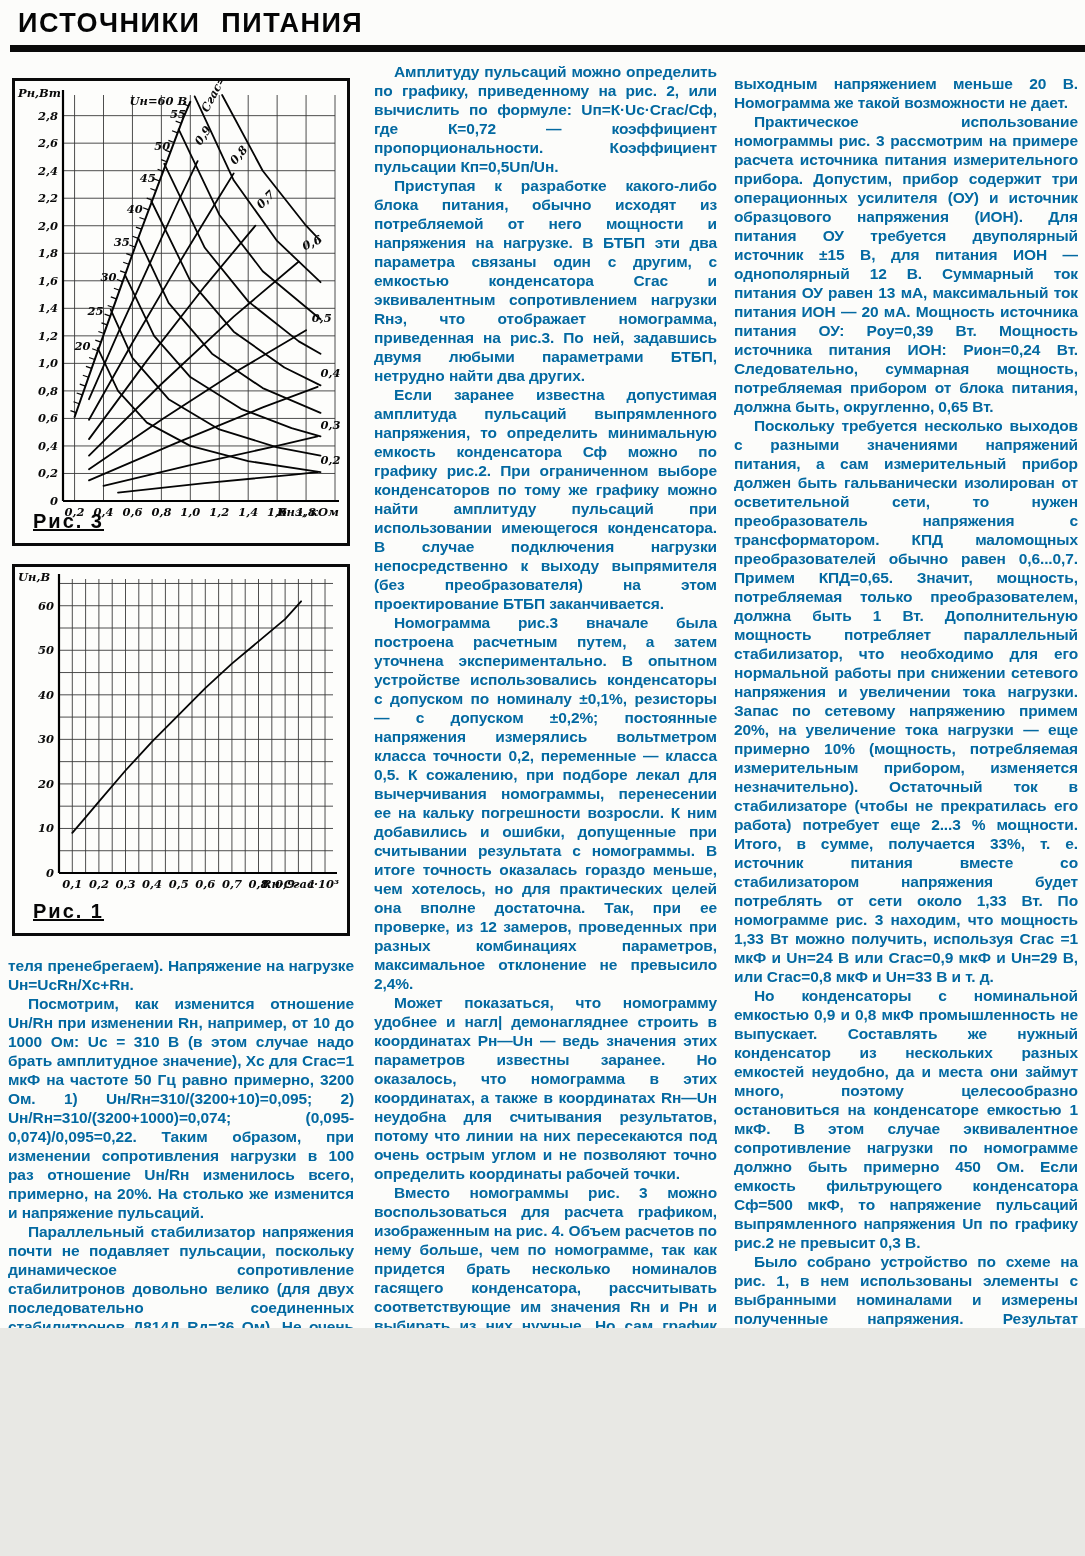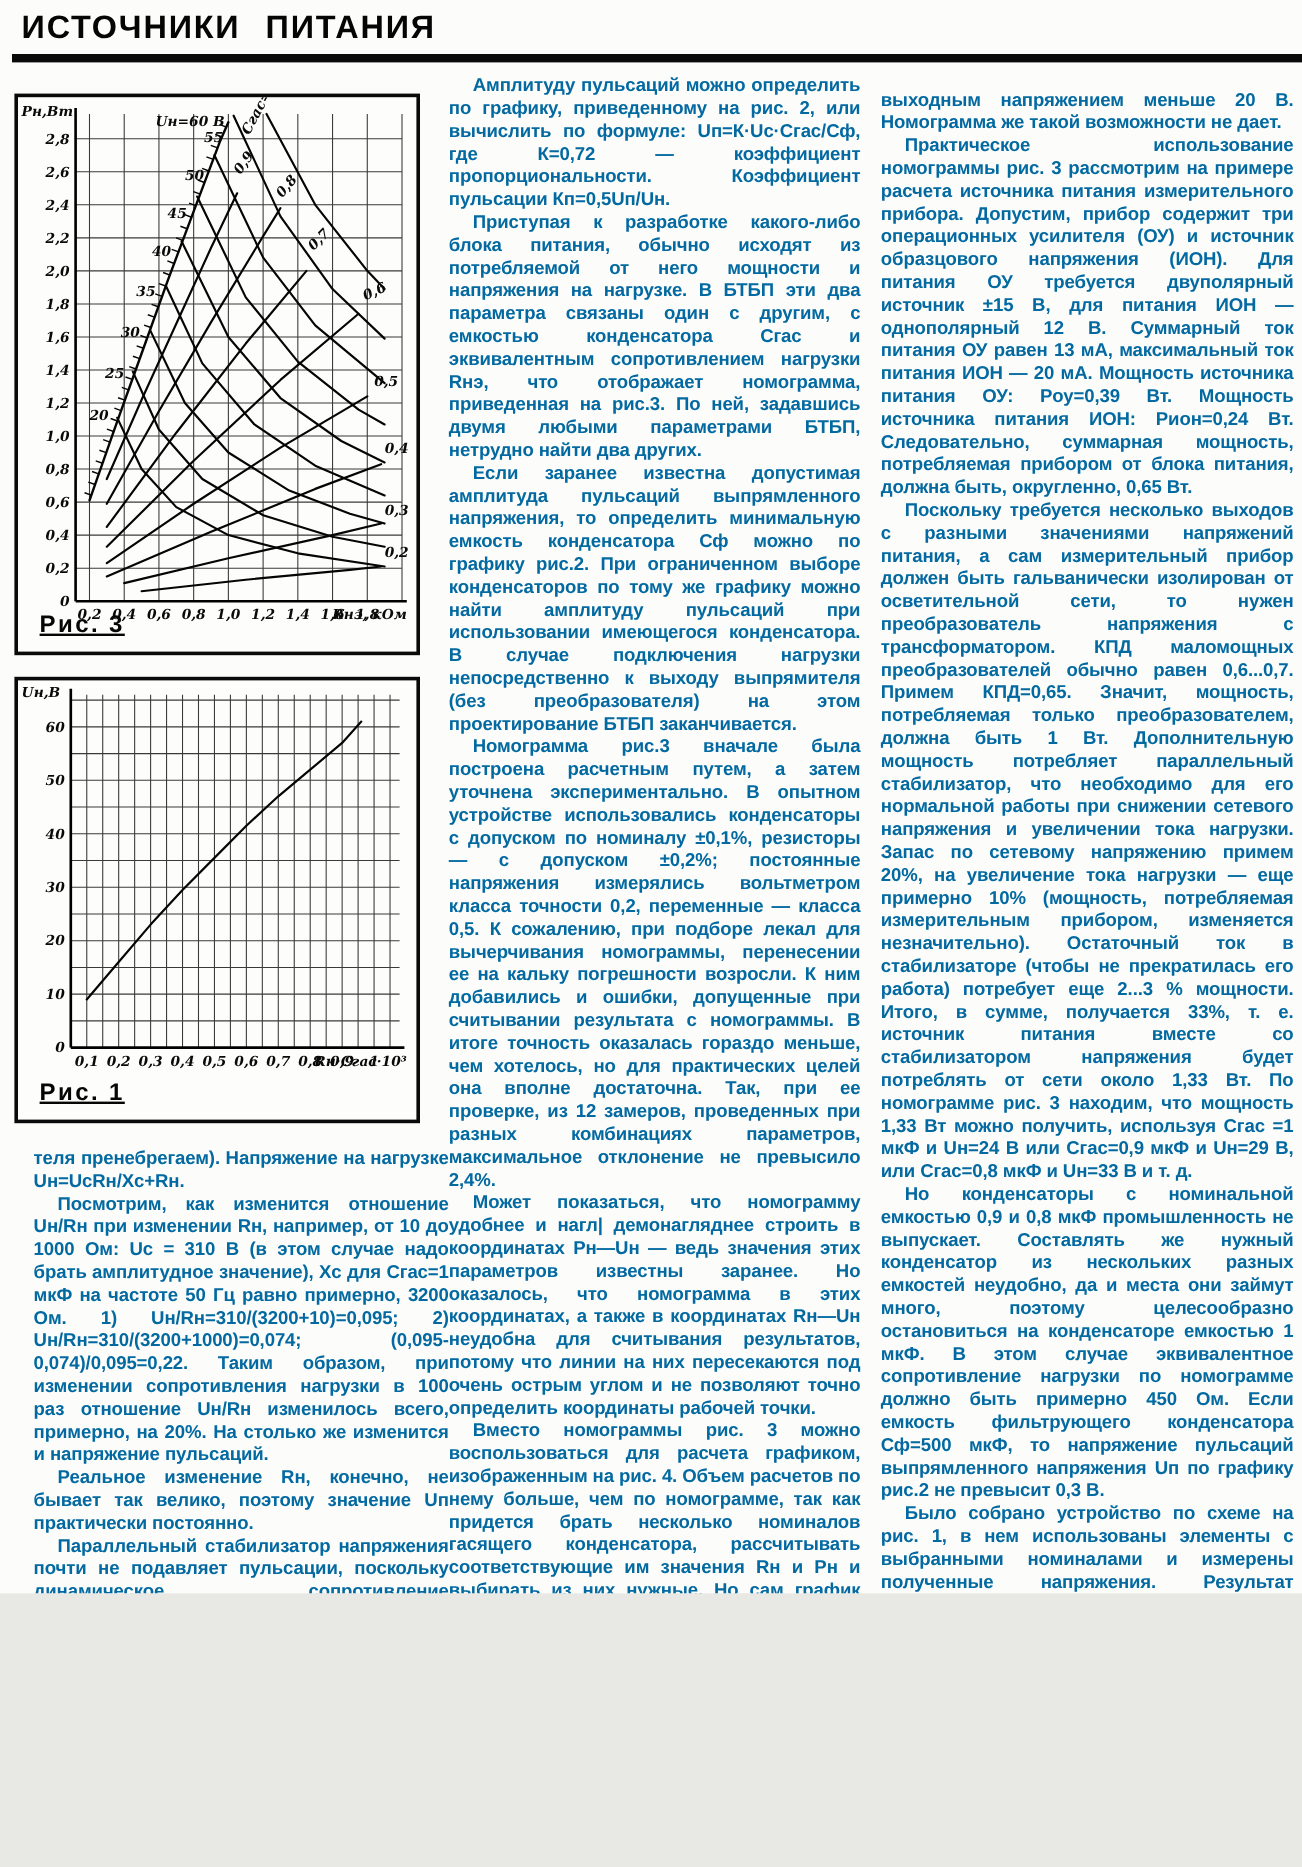--- a/index.html
+++ b/index.html
@@ -6,21 +6,21 @@
   .page{position:relative;width:1085px;height:1328px;background:#fcfcfa;overflow:hidden;
         font-family:"Liberation Sans",sans-serif;color:#0d0d0d;}
   .masthead{position:absolute;left:18px;top:8px;font:700 27px "Liberation Sans",sans-serif;
         letter-spacing:1.5px;word-spacing:12px;color:#050505;}
   .masthead-rule{position:absolute;left:10px;right:0;top:45px;height:7px;background:#0a0a0a;}
   .col{position:absolute;text-align:justify;font:700 15.5px/19px "Liberation Sans",sans-serif;
         color:#0369a1;letter-spacing:-0.1px;}
   .col p{margin:0;}
   .col p.ind{text-indent:20px;}
   .col p.endnote{text-align:left;text-indent:0;margin-top:24px;text-decoration:underline;}
-  #col-left{left:28px;top:956px;width:346px;}
+  #col-left{left:8px;top:956px;width:346px;}
   #col-middle{left:374px;top:62px;width:343px;}
   #col-right{left:734px;top:74px;width:344px;}
   .figbox{position:absolute;left:12px;width:332px;border:3px solid #0a0a0a;background:#fdfdfb;box-sizing:content-box;}
   #figbox-3{top:78px;height:462px;}
   #figbox-4{top:564px;height:366px;}
   .caption{position:absolute;left:18px;bottom:10px;font:700 20px "Liberation Sans",sans-serif;letter-spacing:2px;color:#060606;text-decoration:underline;}
   .chart-svg{display:block;}
   .footer{position:absolute;left:14px;top:1592px;display:flex;align-items:center;gap:14px;}
   .page-num{font:700 30px "Liberation Sans",sans-serif;color:#060606;}
   .journal{font:700 15px "Liberation Sans",sans-serif;letter-spacing:1px;color:#000000;}
@@ -220,21 +220,20 @@
         <text x="3" y="14" text-anchor="start" font-family="DejaVu Serif, serif" font-style="italic" font-weight="bold" font-size="11.5" fill="#0a0a0a">Uн,В</text>
         <text x="324" y="321" text-anchor="end" font-family="DejaVu Serif, serif" font-style="italic" font-weight="bold" font-size="11.5" fill="#0a0a0a">Rн·Сгас·10³</text>
         <polyline points="57.3,265.9 70.6,250.3 83.9,234.7 110.5,203.5 137.1,174.6 163.7,147.9 190.3,121.1 216.9,96.6 243.5,74.4 270.1,52.1 286.1,34.3" fill="none" stroke="#050505" stroke-width="1.8" stroke-linejoin="round" stroke-linecap="round"></polyline>
       </svg>
     <div class="caption">Рис. 1</div>
   </div>
 
   <div class="col" id="col-left">
       <p class="">теля пренебрегаем). Напряжение на нагрузке Uн=UсRн/Xс+Rн.</p>
       <p class="ind ">Посмотрим, как изменится отношение Uн/Rн при изменении Rн, например, от 10 до 1000 Ом: Uс = 310 В (в этом случае надо брать амплитудное значение), Xс для Сгас=1 мкФ на частоте 50 Гц равно примерно, 3200 Ом. 1) Uн/Rн=310/(3200+10)=0,095; 2) Uн/Rн=310/(3200+1000)=0,074; (0,095-0,074)/0,095=0,22. Таким образом, при изменении сопротивления нагрузки в 100 раз отношение Uн/Rн изменилось всего, примерно, на 20%. На столько же изменится и напряжение пульсаций.</p>
-      <p class="ind ">Реальное изменение Rн, конечно, не бывает так велико, поэтому значение Uп практически постоянно.</p>
       <p class="ind ">Параллельный стабилизатор напряжения почти не подавляет пульсации, поскольку динамическое сопротивление стабилитронов довольно велико (для двух последовательно соединенных стабилитронов Д814Д Rд=36 Ом). Не очень приятным следствием этого свойства БТБП является то, что параллельный стабилизатор напряжения в нем слабо снижает амплитуду пульсаций.</p>
     </div>
   <div class="col" id="col-middle">
       <p class="ind ">Амплитуду пульсаций можно определить по графику, приведенному на рис. 2, или вычислить по формуле: Uп=К·Uс·Сгас/Сф, где К=0,72 — коэффициент пропорциональности. Коэффициент пульсации Кп=0,5Uп/Uн.</p>
       <p class="ind ">Приступая к разработке какого-либо блока питания, обычно исходят из потребляемой от него мощности и напряжения на нагрузке. В БТБП эти два параметра связаны один с другим, с емкостью конденсатора Сгас и эквивалентным сопротивлением нагрузки Rнэ, что отображает номограмма, приведенная на рис.3. По ней, задавшись двумя любыми параметрами БТБП, нетрудно найти два других.</p>
       <p class="ind ">Если заранее известна допустимая амплитуда пульсаций выпрямленного напряжения, то определить минимальную емкость конденсатора Сф можно по графику рис.2. При ограниченном выборе конденсаторов по тому же графику можно найти амплитуду пульсаций при использовании имеющегося конденсатора. В случае подключения нагрузки непосредственно к выходу выпрямителя (без преобразователя) на этом проектирование БТБП заканчивается.</p>
       <p class="ind ">Номограмма рис.3 вначале была построена расчетным путем, а затем уточнена экспериментально. В опытном устройстве использовались конденсаторы с допуском по номиналу ±0,1%, резисторы — с допуском ±0,2%; постоянные напряжения измерялись вольтметром класса точности 0,2, переменные — класса 0,5. К сожалению, при подборе лекал для вычерчивания номограммы, перенесении ее на кальку погрешности возросли. К ним добавились и ошибки, допущенные при считывании результата с номограммы. В итоге точность оказалась гораздо меньше, чем хотелось, но для практических целей она вполне достаточна. Так, при ее проверке, из 12 замеров, проведенных при разных комбинациях параметров, максимальное отклонение не превысило 2,4%.</p>
       <p class="ind ">Может показаться, что номограмму удобнее и нагл| демонагляднее строить в координатах Pн—Uн — ведь значения этих параметров известны заранее. Но оказалось, что номограмма в этих координатах, а также в координатах Rн—Uн неудобна для считывания результатов, потому что линии на них пересекаются под очень острым углом и не позволяют точно определить координаты рабочей точки.</p>
       <p class="ind ">Вместо номограммы рис. 3 можно воспользоваться для расчета графиком, изображенным на рис. 4. Объем расчетов по нему больше, чем по номограмме, так как придется брать несколько номиналов гасящего конденсатора, рассчитывать соответствующие им значения Rн и Pн и выбирать из них нужные. Но сам график проще. По нему надо находить только одну точку, следовательно, меньше вероятности ошибки. Кроме того, в случае необходимости, график пригодится при проектировании источника питания с</p>
     </div>

